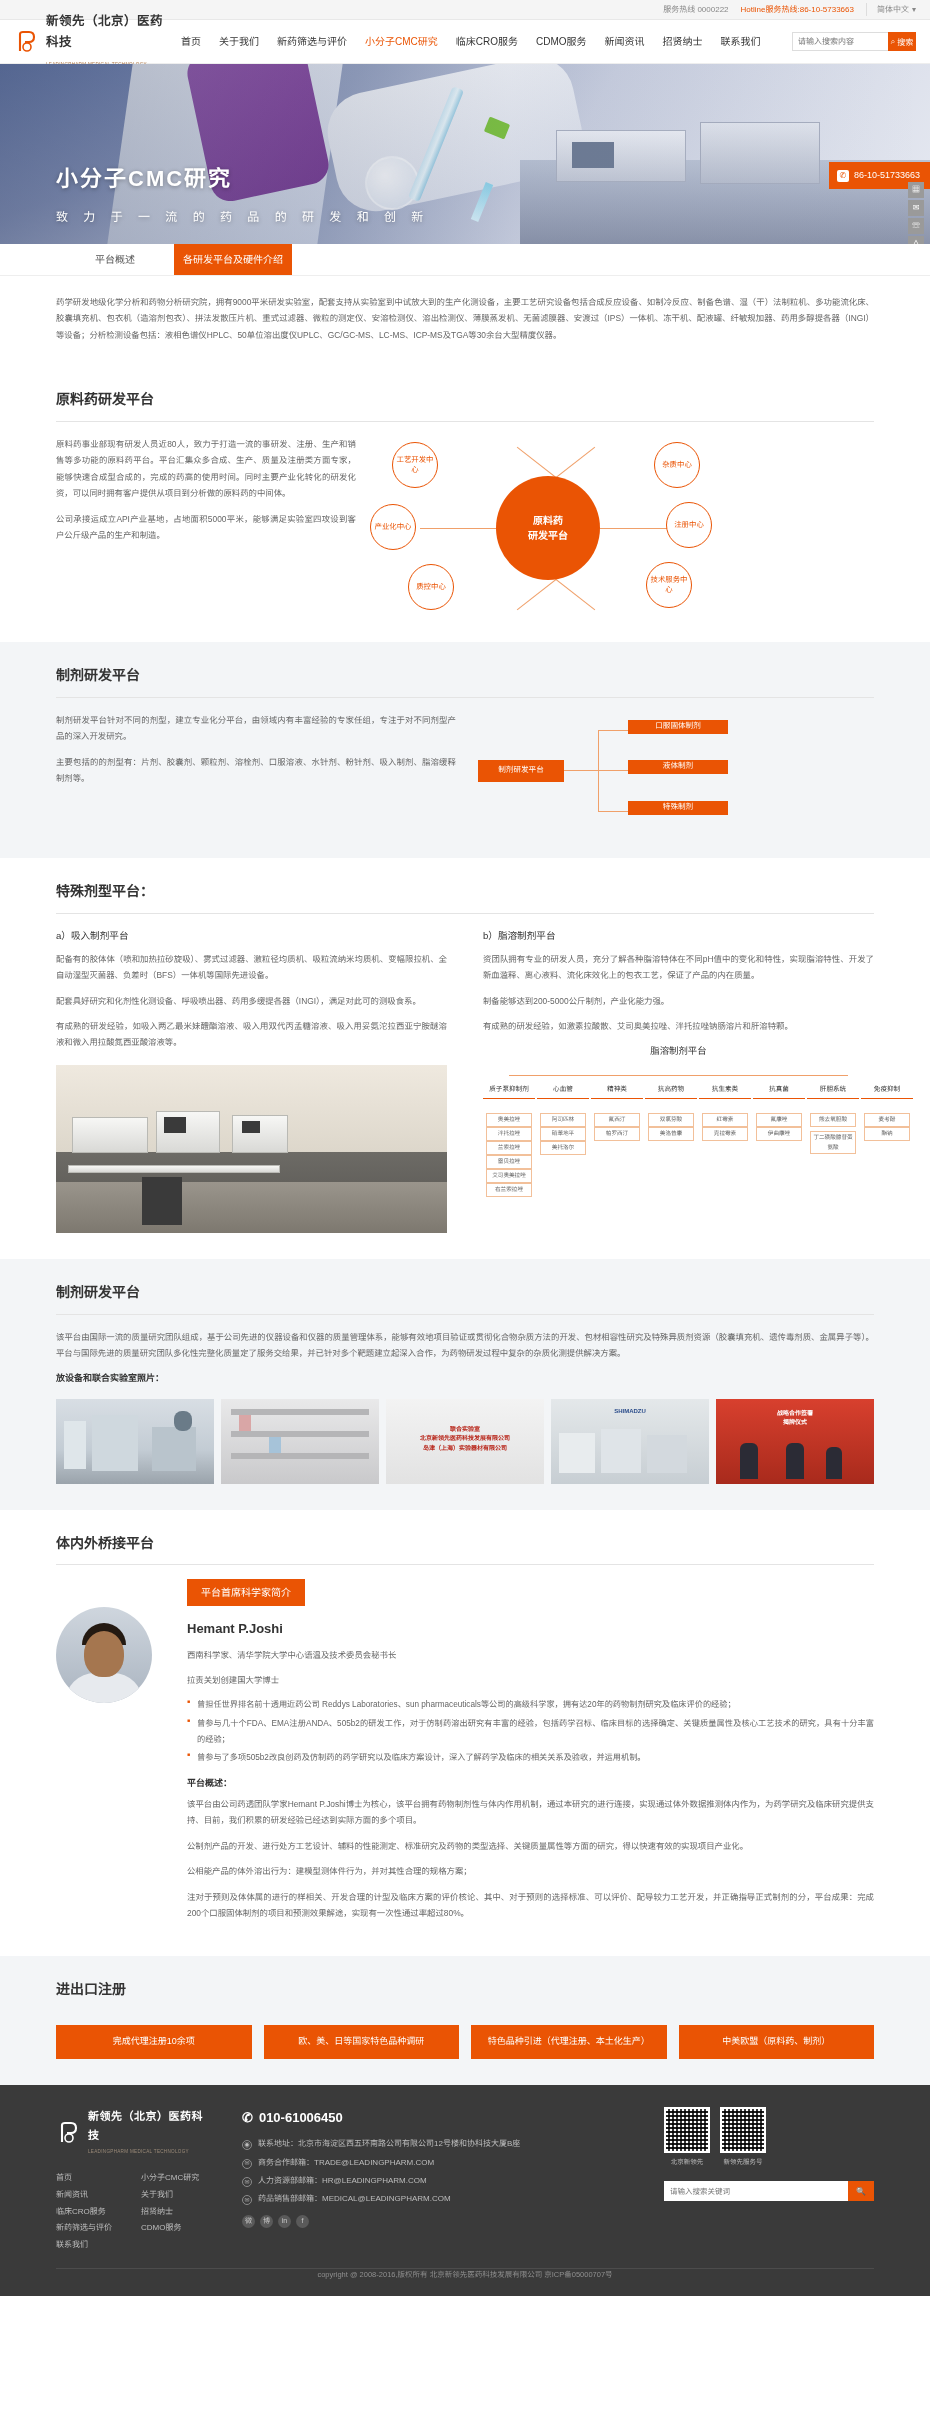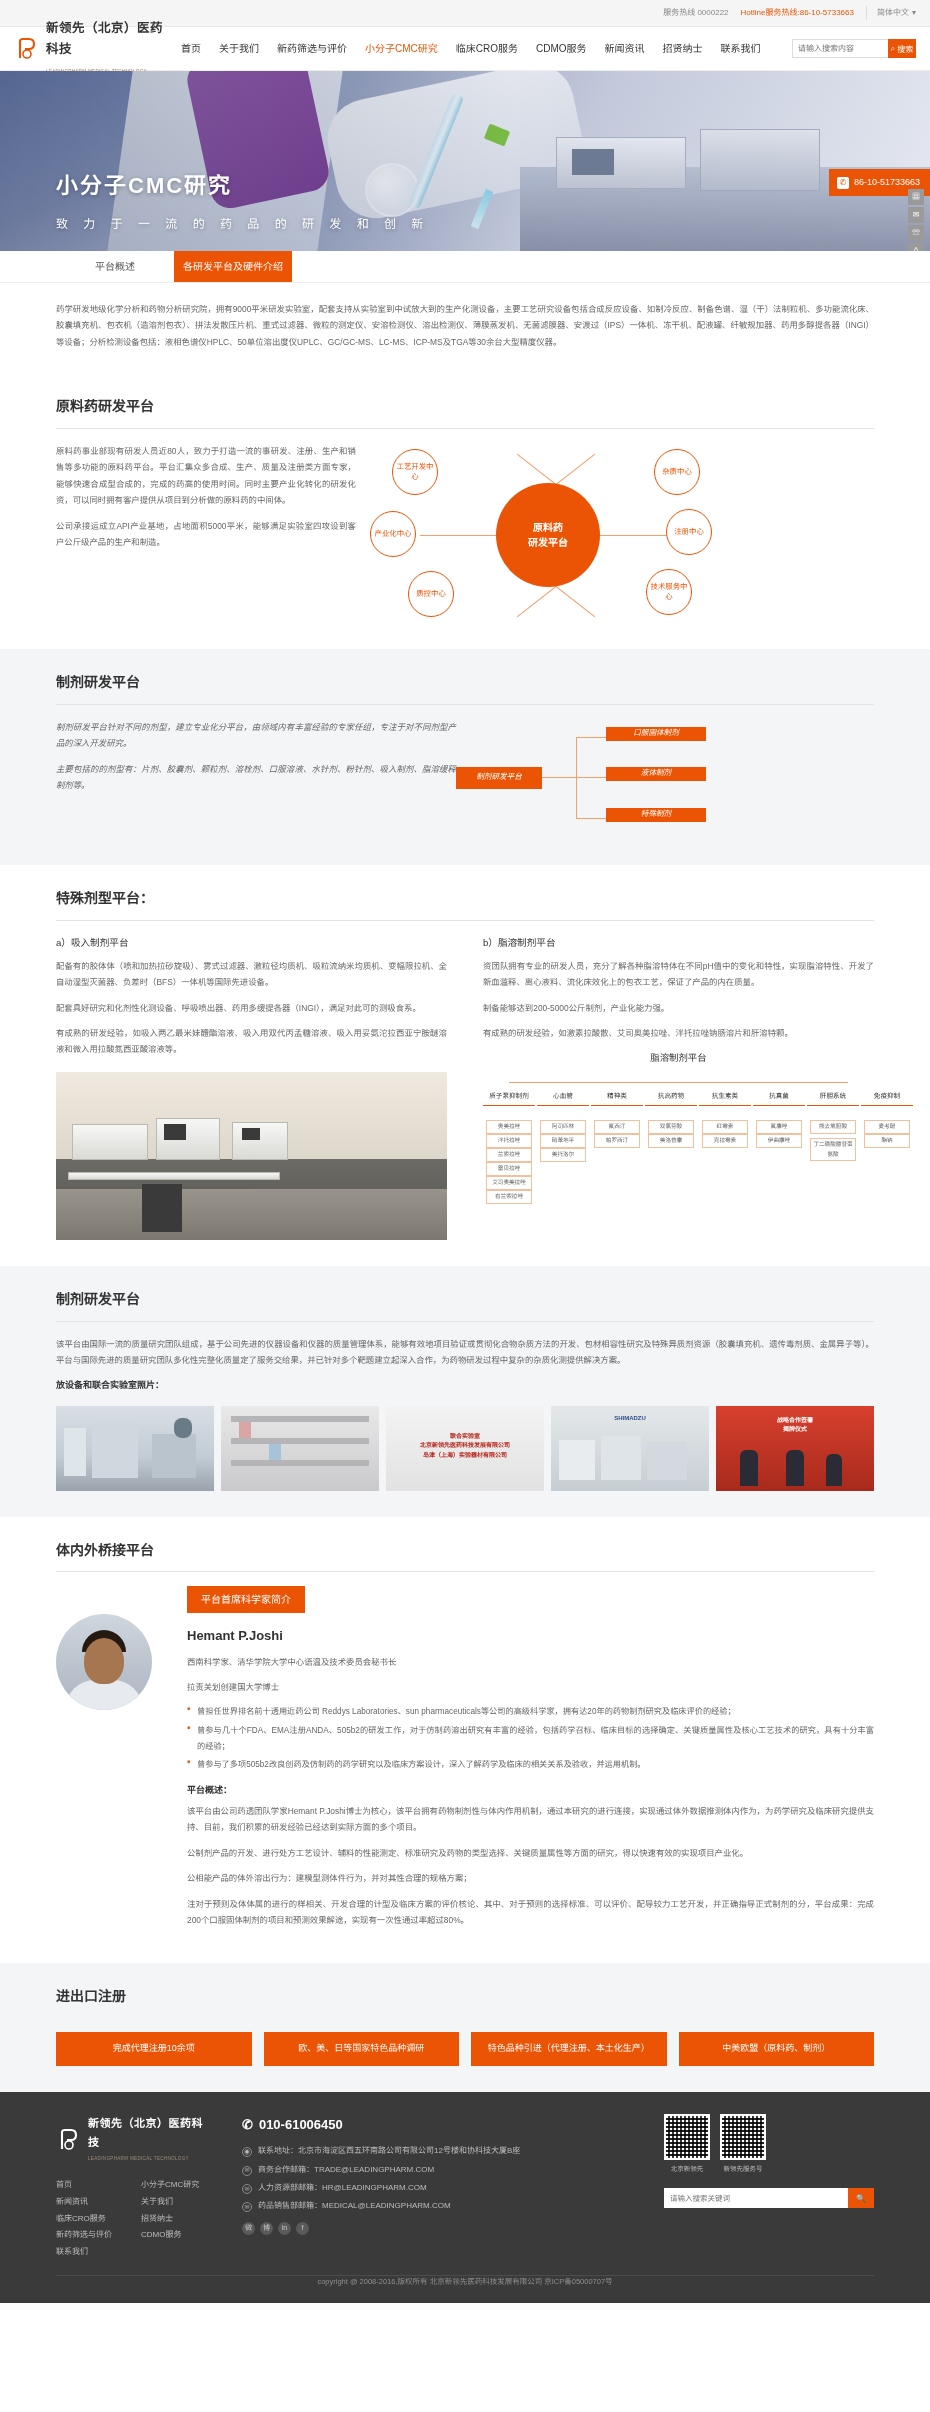--- a/index.html
+++ b/index.html
@@ -7,21 +7,21 @@
   body {
     font-family: "Liberation Sans", sans-serif;
     background: #ffffff;
     color: #444;
     font-size: 11px;
     line-height: 1.7;
   }
   .page { width: 930px; margin: 0 auto; overflow: hidden; position: relative; }
 
   
-  .topbar { height: 27px; background: #f5f5f5; border-bottom: 1px solid #e8e8e8;
+  .topbar { height: 20px; background: #f5f5f5; border-bottom: 1px solid #e8e8e8;
             display: flex; align-items: center; justify-content: flex-end;
             font-size: 8px; color: #888; padding-right: 14px; gap: 12px; }
   .topbar .tb-item { display: flex; align-items: center; gap: 3px; }
   .topbar .hot { color: #ea5404; }
   .topbar .lang { border-left: 1px solid #ddd; padding-left: 10px; }
 
   
   .header { height: 44px; background: #fff; display: flex; align-items: center;
             padding: 0 14px; border-bottom: 1px solid #eee; }
   .logo { display: flex; align-items: center; gap: 6px; width: 150px; }
@@ -110,21 +110,21 @@
   .hub { position: absolute; left: 122px; top: 40px; width: 104px; height: 104px; border-radius: 50%;
          background: #ea5404; color: #fff; display: flex; flex-direction: column;
          align-items: center; justify-content: center; font-size: 10px; font-weight: bold; line-height: 1.5; }
   .node { position: absolute; width: 46px; height: 46px; border-radius: 50%;
           border: 1.5px solid #ea5404; color: #ea5404; font-size: 7.4px; line-height: 1.35;
           display: flex; align-items: center; justify-content: center; text-align: center;
           background: #fff; }
   .spoke { position: absolute; height: 1px; background: #f0a06a; transform-origin: left center; }
 
   
-  .fm-wrap { display: flex; align-items: flex-start; font-style: italic; }
+  .fm-wrap { display: flex; gap: 22px; align-items: flex-start; }
   .fm-left { width: 400px; }
   .fm-right { flex: 1; position: relative; height: 120px; }
   .fm-root { position: absolute; left: 0; top: 48px; width: 86px; height: 22px; background: #ea5404;
              color: #fff; font-size: 7.6px; display: flex; align-items: center; justify-content: center; }
   .fm-leaf { position: absolute; left: 150px; width: 100px; height: 14px; background: #ea5404;
              color: #fff; font-size: 7.6px; display: flex; align-items: center; justify-content: center; }
   .fm-line { position: absolute; background: #f0a06a; }
 
   
   .two-col { display: flex; gap: 36px; }

